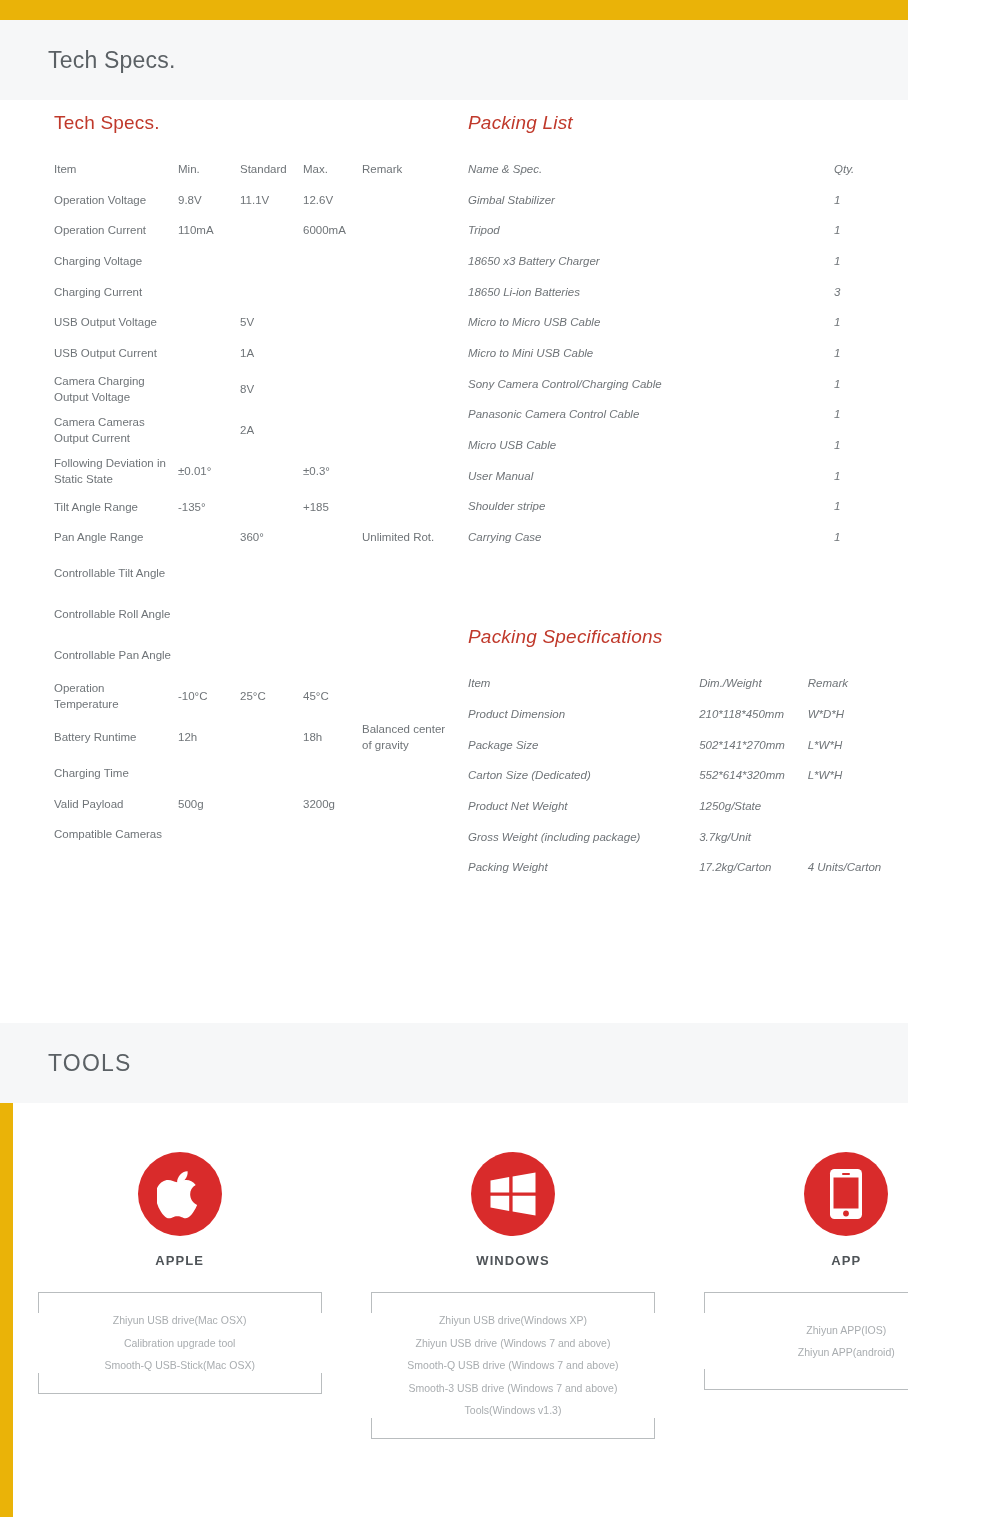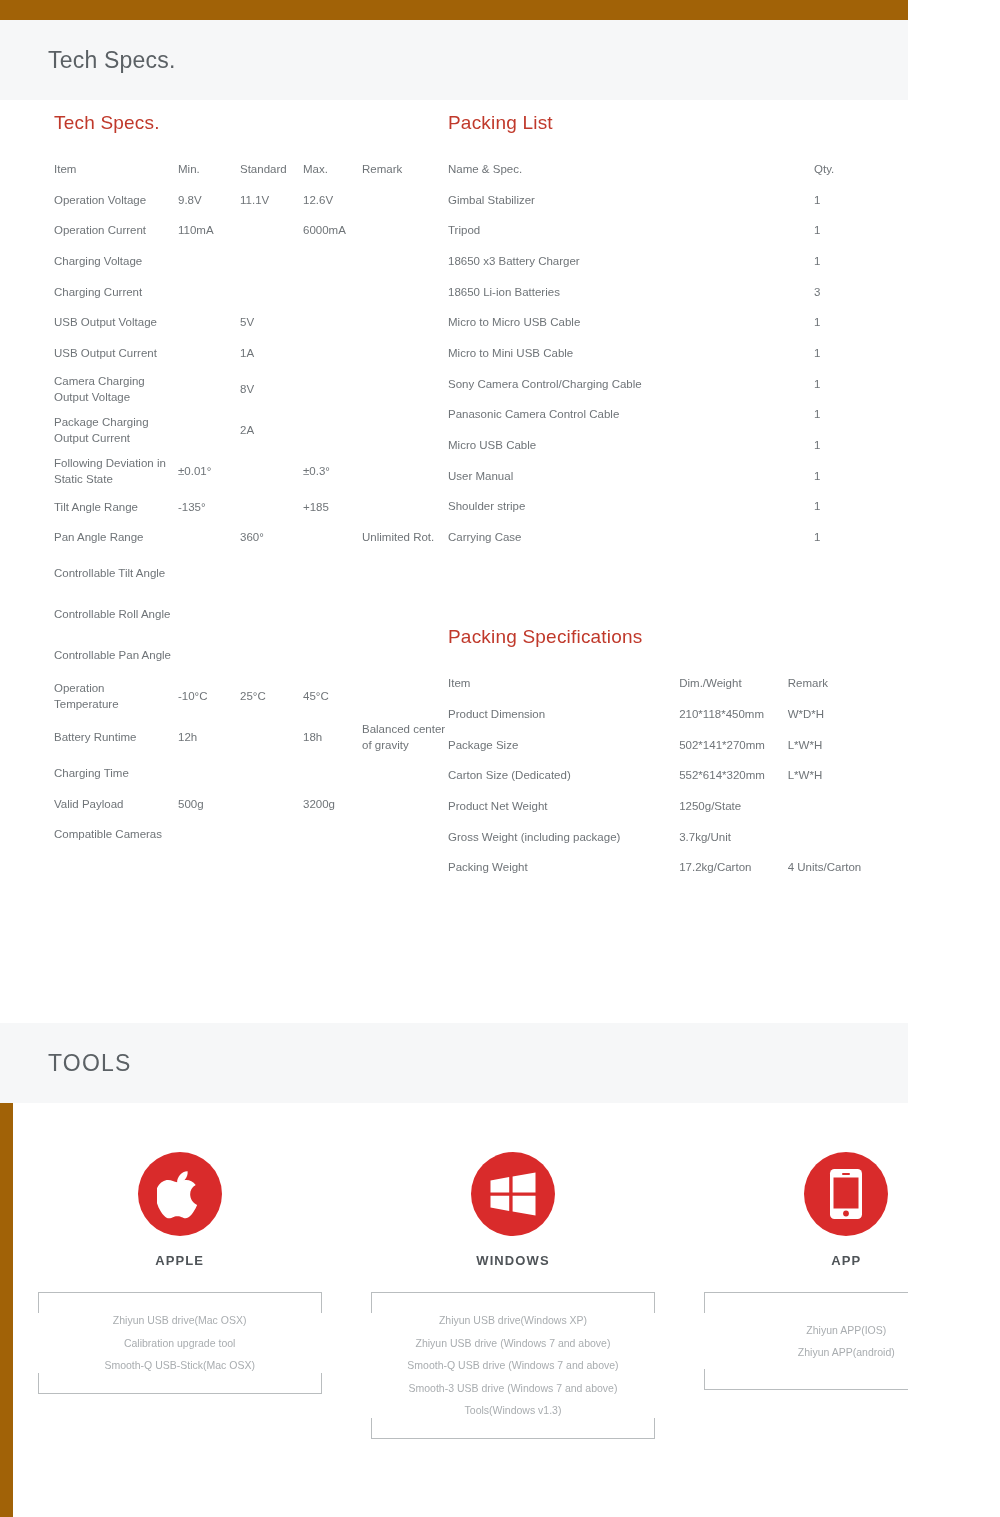--- a/index.html
+++ b/index.html
@@ -10,21 +10,21 @@
     background: #ffffff;
     font-family: "Liberation Sans", sans-serif;
     -webkit-font-smoothing: antialiased;
   }
 
   .page {
     position: relative;
     width: 908px;
     height: 1517px;
     overflow: hidden;
-    background: #a16207;
+    background: #eab308;
   }
 
   
   .banner {
     position: absolute;
     left: 0;
     width: 1000px;
     background: #f6f7f8;
     display: flex;
     align-items: center;
@@ -44,21 +44,21 @@
   .specs-body {
     position: absolute;
     top: 100px;
     left: 0;
     width: 1000px;
     height: 923px;
     background: #ffffff;
   }
 
   .col-left  { position: absolute; left: 54px;  top: 12px; width: 400px; }
-  .col-right { position: absolute; left: 448px; top: 12px; width: 470px; }
+  .col-right { position: absolute; left: 468px; top: 12px; width: 470px; font-style: italic; }
 
   .sec-head {
     font-size: 19px;
     color: #c0392b;
     font-weight: 400;
     letter-spacing: 0.2px;
     margin-bottom: 20px;
   }
   .sec-head.second { margin-top: 73px; }
 
@@ -242,21 +242,21 @@
               <td class="c-rem"></td>
             </tr>
             <tr class="tall">
               <td class="c-item">Camera Charging Output Voltage</td>
               <td class="c-min"></td>
               <td class="c-std">8V</td>
               <td class="c-max"></td>
               <td class="c-rem"></td>
             </tr>
             <tr class="tall">
-              <td class="c-item">Package Charging Output Current</td>
+              <td class="c-item">Camera Cameras Output Current</td>
               <td class="c-min"></td>
               <td class="c-std">2A</td>
               <td class="c-max"></td>
               <td class="c-rem"></td>
             </tr>
             <tr class="tall">
               <td class="c-item">Following Deviation in Static State</td>
               <td class="c-min">±0.01°</td>
               <td class="c-std"></td>
               <td class="c-max">±0.3°</td>

